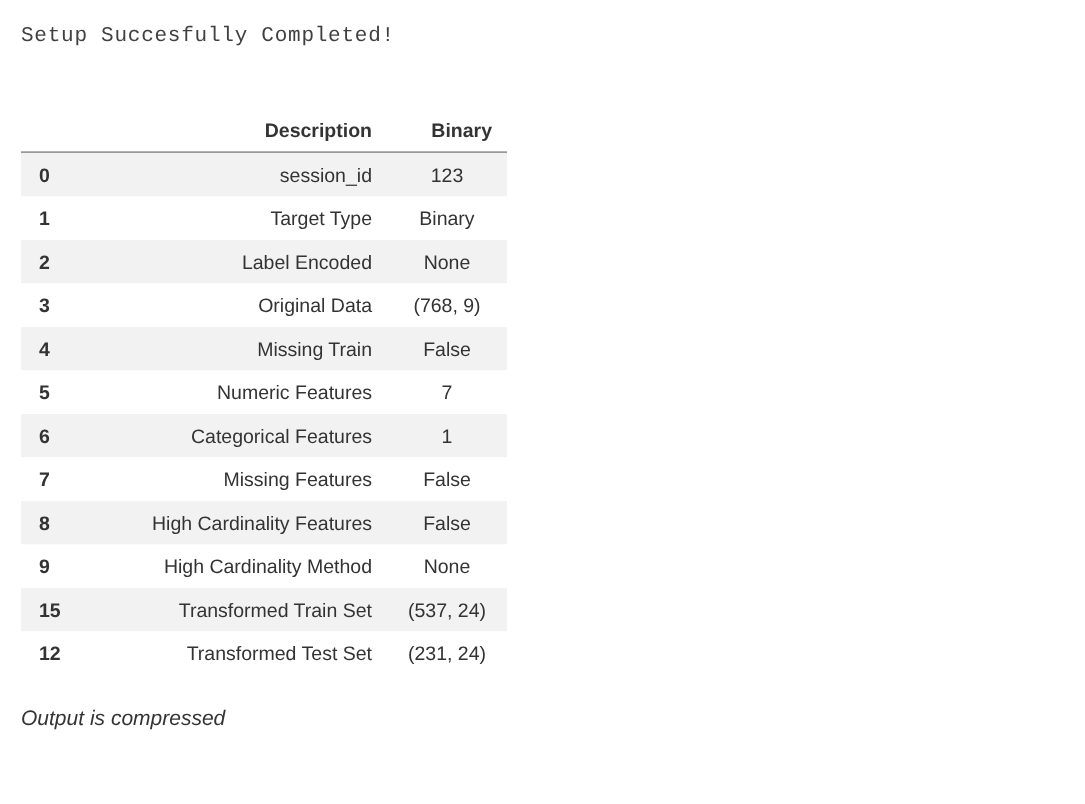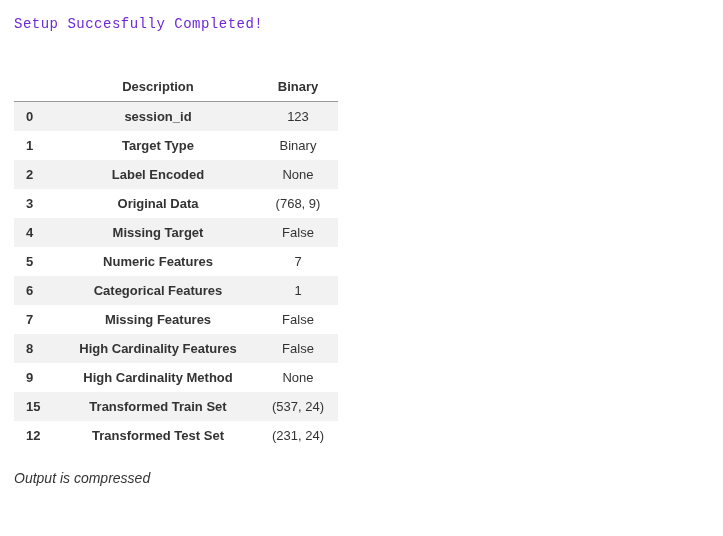--- a/index.html
+++ b/index.html
@@ -6,31 +6,32 @@
       font-family: Arial, Helvetica, sans-serif;
       font-size: 13px;
       color: #333;
       margin: 0;
       padding: 16px 14px;
       background: #fff;
     }
     .setup-complete {
       font-family: "Courier New", Consolas, monospace;
       font-size: 14px;
-      color: #6d28d9;
+      color: #404040;
       margin-bottom: 40px;
       letter-spacing: 0.5px;
     }
     table.output {
       border-collapse: collapse;
       font-size: 13px;
     }
     table.output th,
     table.output td {
       padding: 7px 10px;
+      text-align: right;
       border: none;
     }
     table.output thead th {
       font-weight: bold;
       border-bottom: 1px solid #999;
       background: #fff;
     }
     table.output thead th.idx-col {
       min-width: 24px;
     }
@@ -40,24 +41,23 @@
       padding-left: 12px;
       padding-right: 12px;
     }
     table.output tbody tr:nth-child(odd) {
       background: #f2f2f2;
     }
     table.output tbody tr:nth-child(even) {
       background: #fff;
     }
     table.output tbody td.desc-col {
-      text-align: center;
+      text-align: right;
       white-space: nowrap;
       min-width: 180px;
-      font-weight: bold;
     }
     table.output tbody td.value-col {
       text-align: center;
       white-space: nowrap;
       min-width: 60px;
     }
     .compressed-note {
       font-style: italic;
       font-size: 14px;
       margin-top: 20px;
@@ -93,21 +93,21 @@
         <td class="desc-col">Label Encoded</td>
         <td class="value-col">None</td>
       </tr>
       <tr>
         <td class="idx-col">3</td>
         <td class="desc-col">Original Data</td>
         <td class="value-col">(768, 9)</td>
       </tr>
       <tr>
         <td class="idx-col">4</td>
-        <td class="desc-col">Missing Target</td>
+        <td class="desc-col">Missing Train</td>
         <td class="value-col">False</td>
       </tr>
       <tr>
         <td class="idx-col">5</td>
         <td class="desc-col">Numeric Features</td>
         <td class="value-col">7</td>
       </tr>
       <tr>
         <td class="idx-col">6</td>
         <td class="desc-col">Categorical Features</td>

